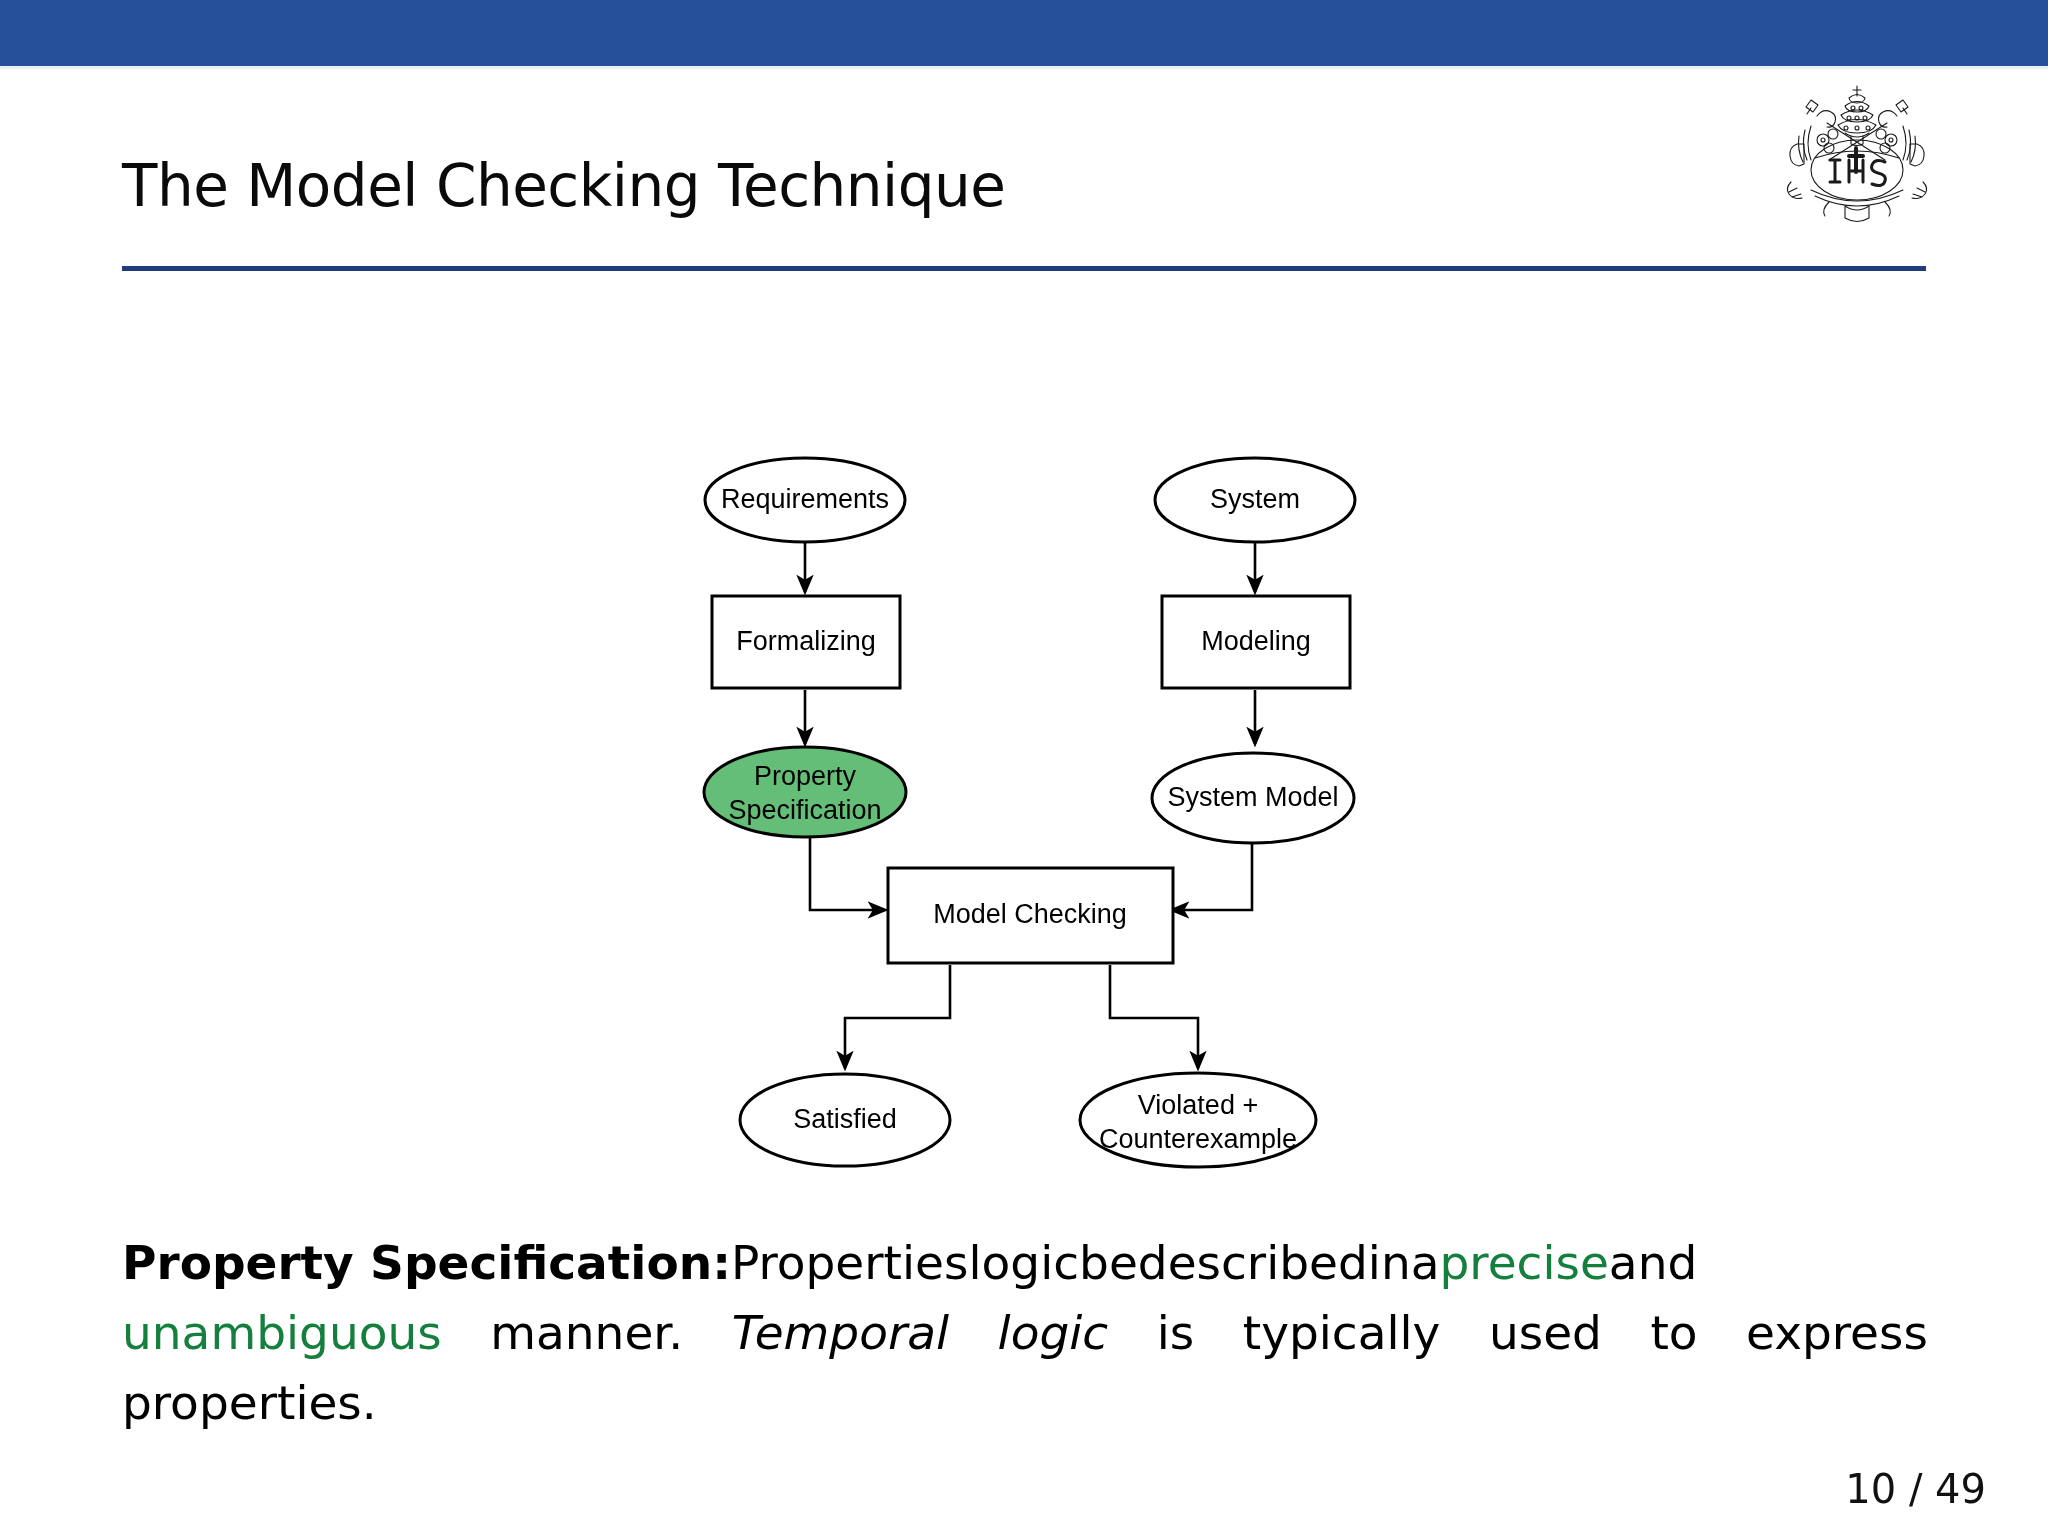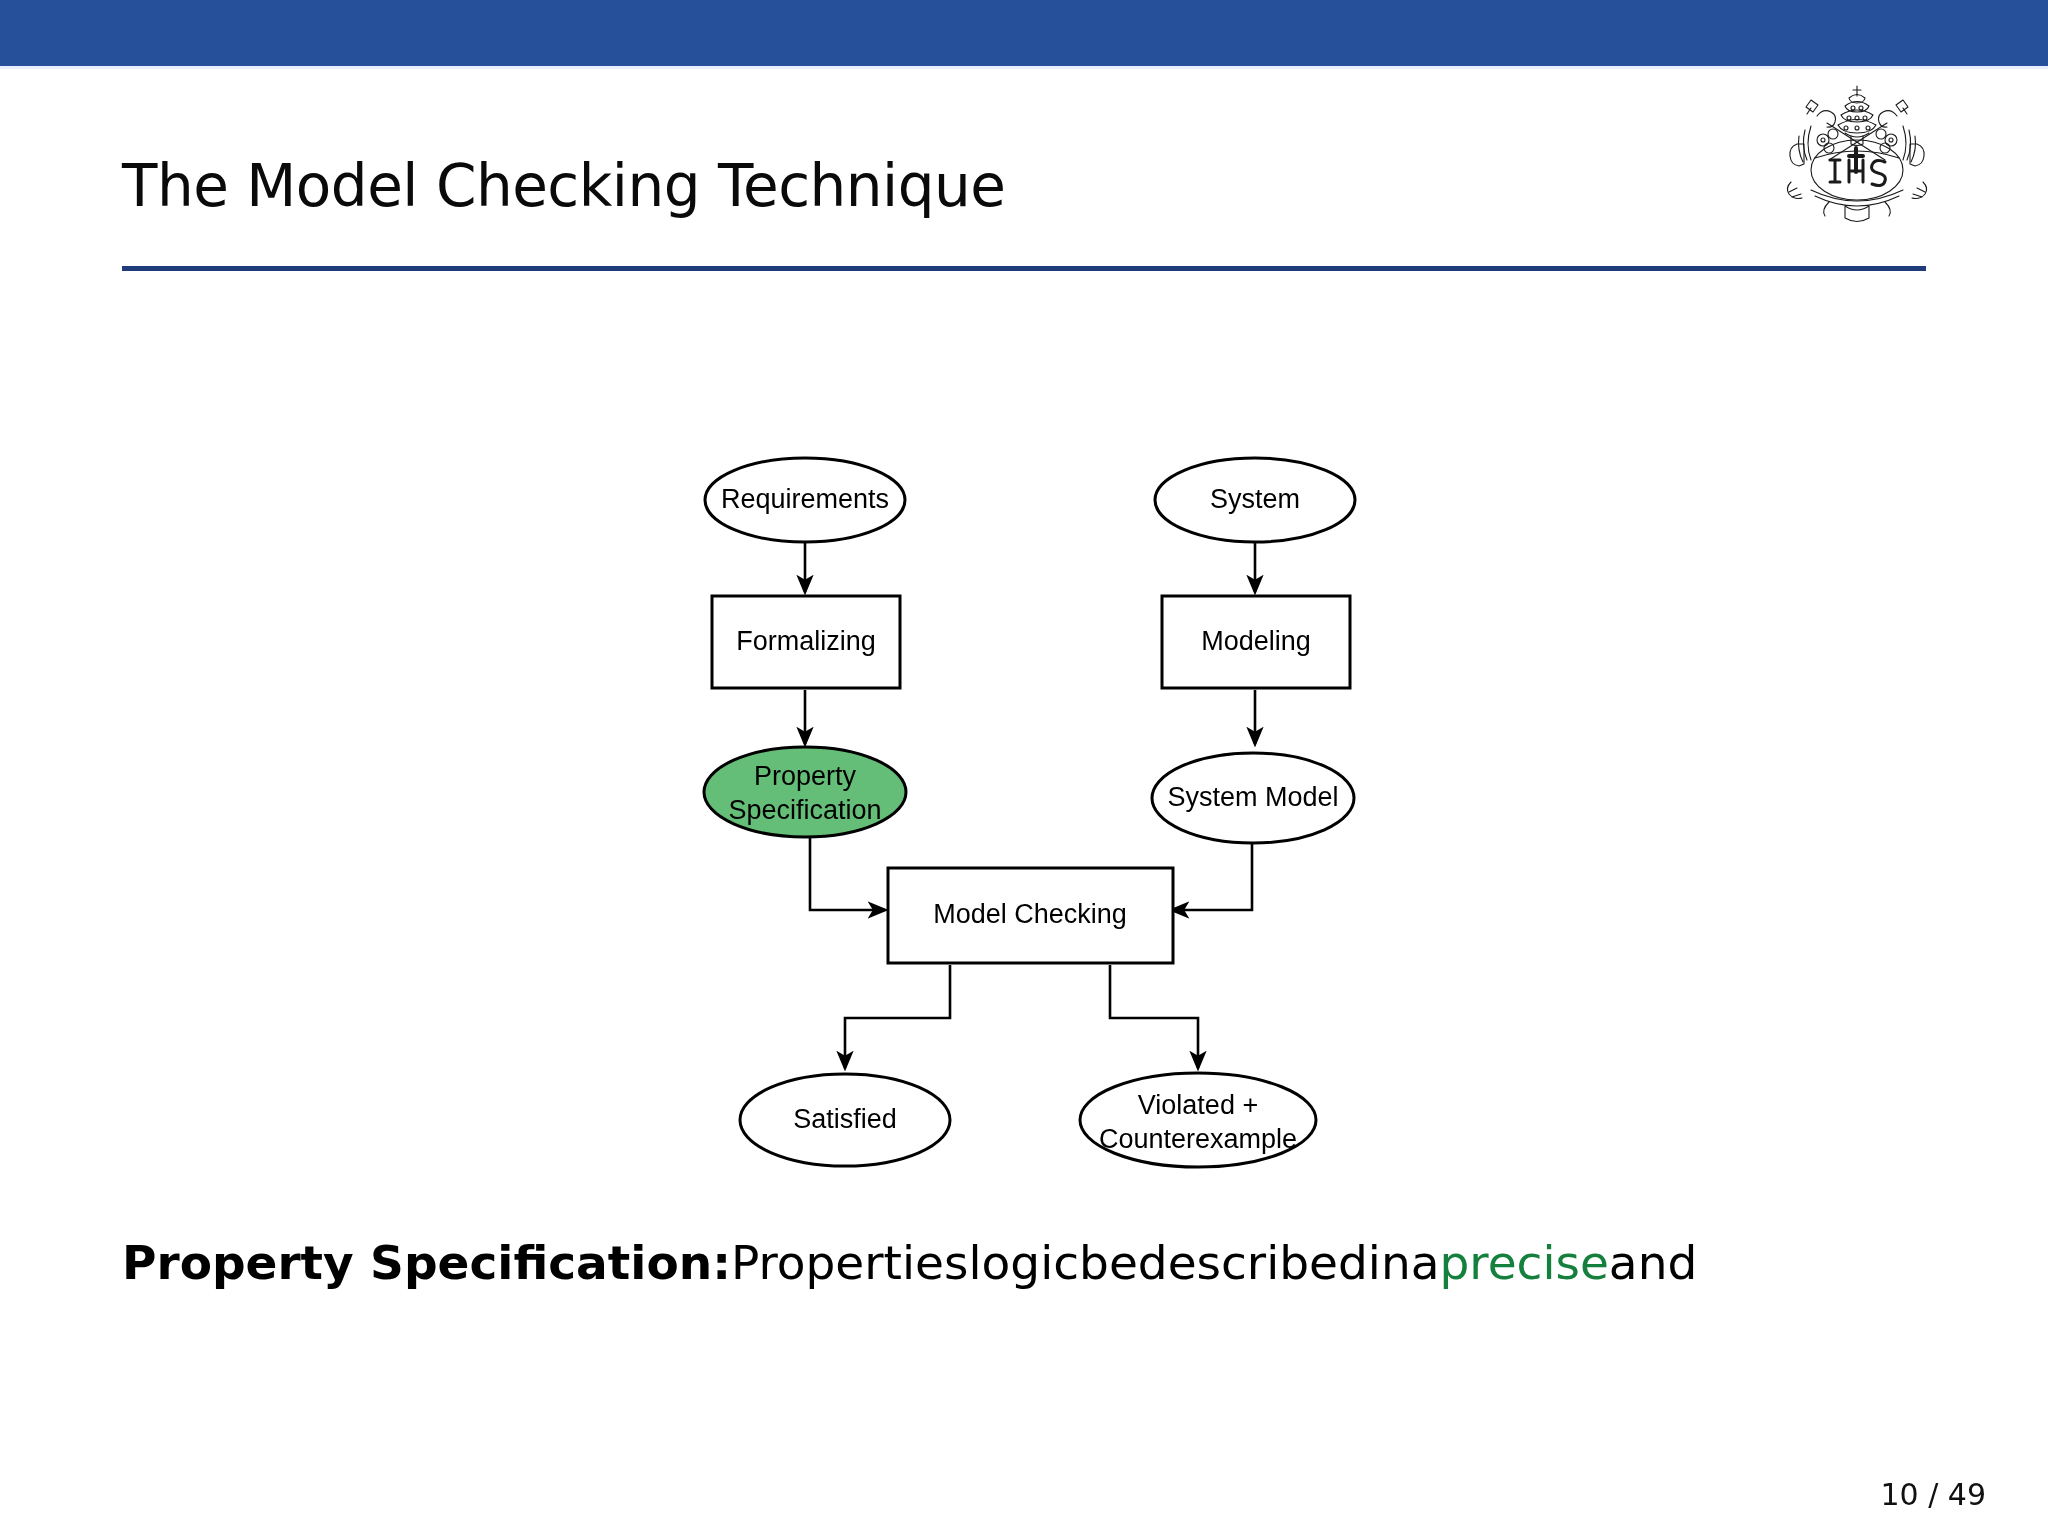--- a/index.html
+++ b/index.html
@@ -100,21 +100,21 @@
     display: flex;
   }
   #body-text .l1 > span { white-space: pre; }
 
   
   #page-number {
     position: absolute;
     right: 62px;
     bottom: 24px;
     font-family: "DejaVu Sans", "Liberation Sans", sans-serif;
-    font-size: 30px;
+    font-size: 40px;
     color: #111111;
     margin-left: 10px;
   }
 </style>
 </head>
 <body>
 
 <div id="top-bar"></div>
 <div id="top-bar-underline"></div>
 
@@ -262,15 +262,20 @@
     <span class="lead">Property Specification:</span>
     <span>Properties</span>
     <span>logic</span>
     <span>be</span>
     <span>described</span>
     <span>in</span>
     <span>a</span>
     <span class="hl">precise</span>
     <span>and</span>
   </span>
+  <span class="line"><span class="hl">unambiguous</span>
+    <span>manner.</span>
+    <span class="em">Temporal logic</span>
+    <span>is typically used to express properties.</span>
+  </span>
 </div>
 
 <div id="page-number">10 / 49</div>
 
 </body></html>

